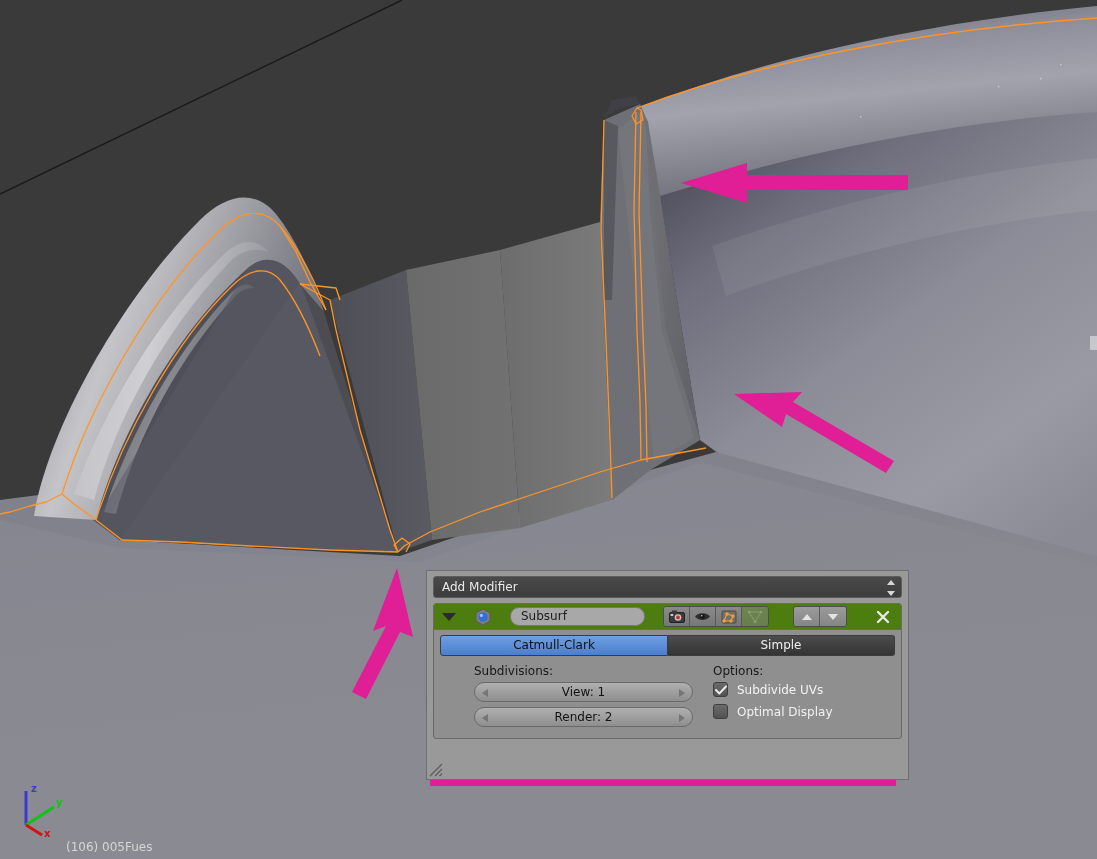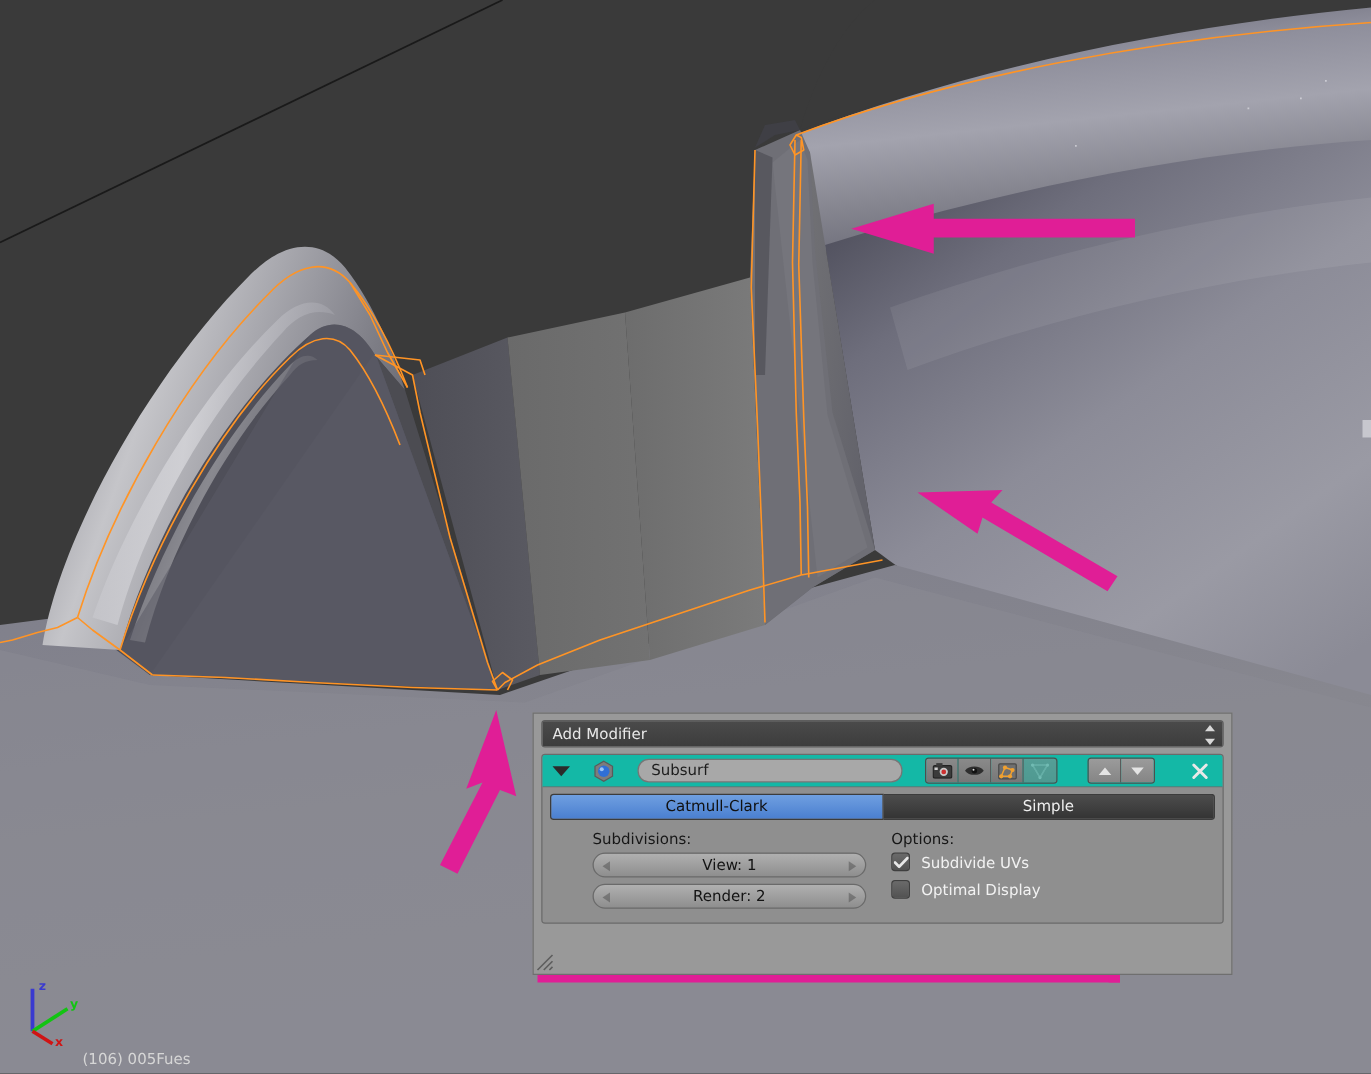--- a/index.html
+++ b/index.html
@@ -30,21 +30,21 @@
 
   
   #annotations { position: absolute; inset: 0; pointer-events: none; }
   #annotations svg { display:block; width: 1097px; height: 859px; }
 
   
   #modifier-panel {
     position: absolute;
     left: 426px;
     top: 570px;
-    width: 560px;
+    width: 483px;
     height: 210px;
     background: #999999;
     border: 1px solid #6f6f6f;
     padding: 5px 6px 6px 6px;
   }
 
   
   #panel-highlight {
     position: absolute;
     left: 430px;
@@ -88,21 +88,21 @@
     background: #8f8f8f;
     padding: 0;
   }
 
   .mod-row-head {
     display: flex;
     align-items: center;
     gap: 18px;
     height: 26px;
     padding: 0 4px;
-    background: #14b8a6;
+    background: #4d7c0f;
     border-bottom: 1px solid #6b6b6b;
     border-radius: 2px 2px 0 0;
   }
 
   .tri-down {
     width: 0; height: 0;
     border-left: 7px solid transparent;
     border-right: 7px solid transparent;
     border-top: 8px solid #2b2b2b;
     margin-left: 4px;

